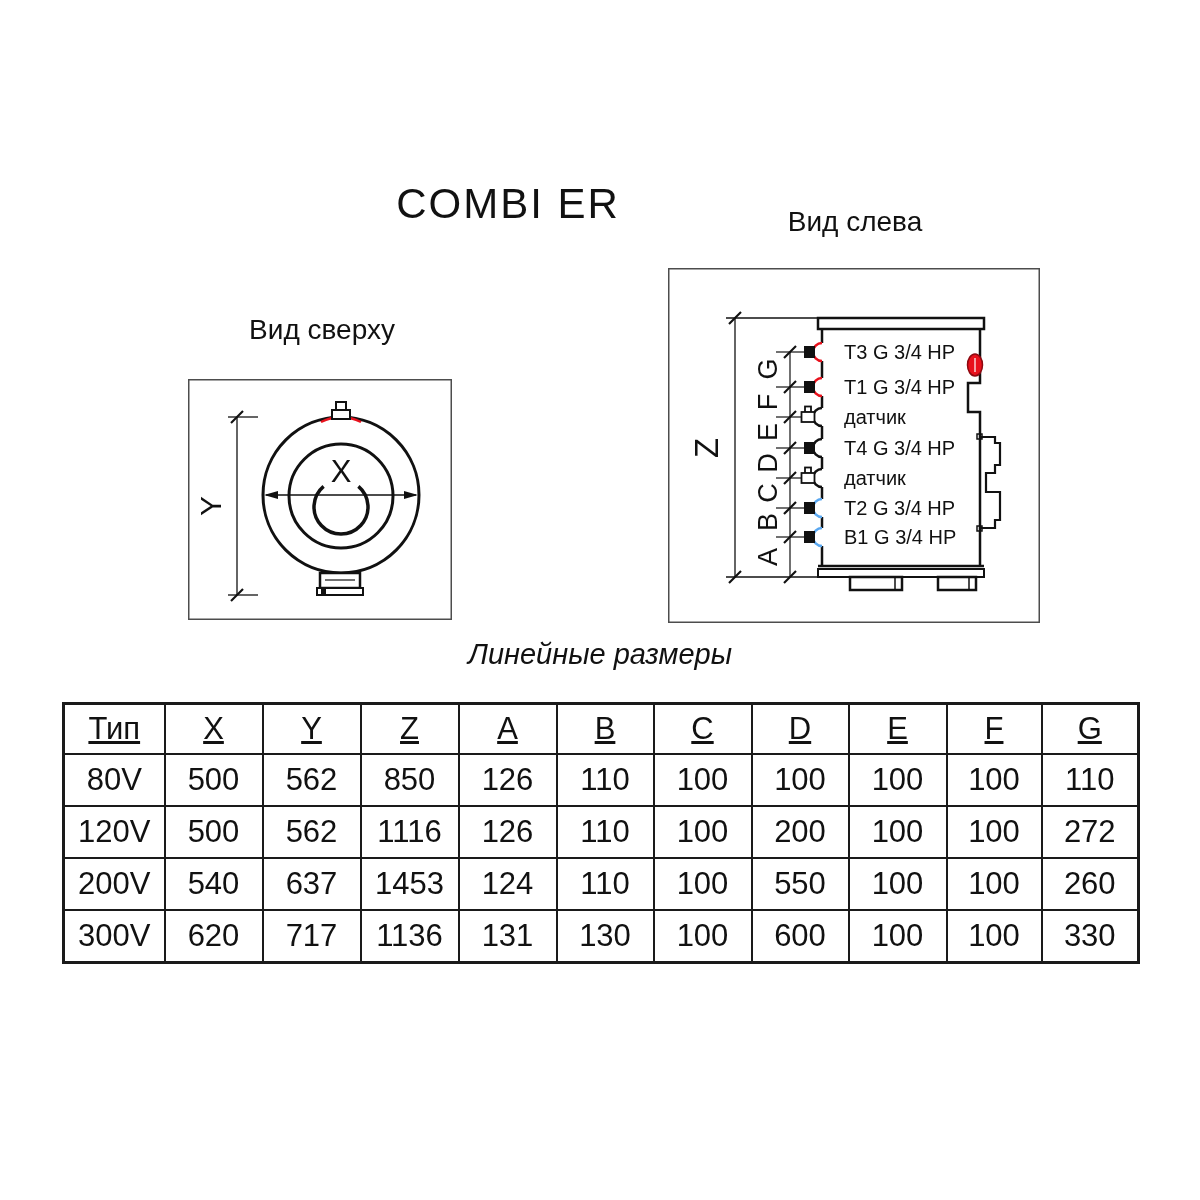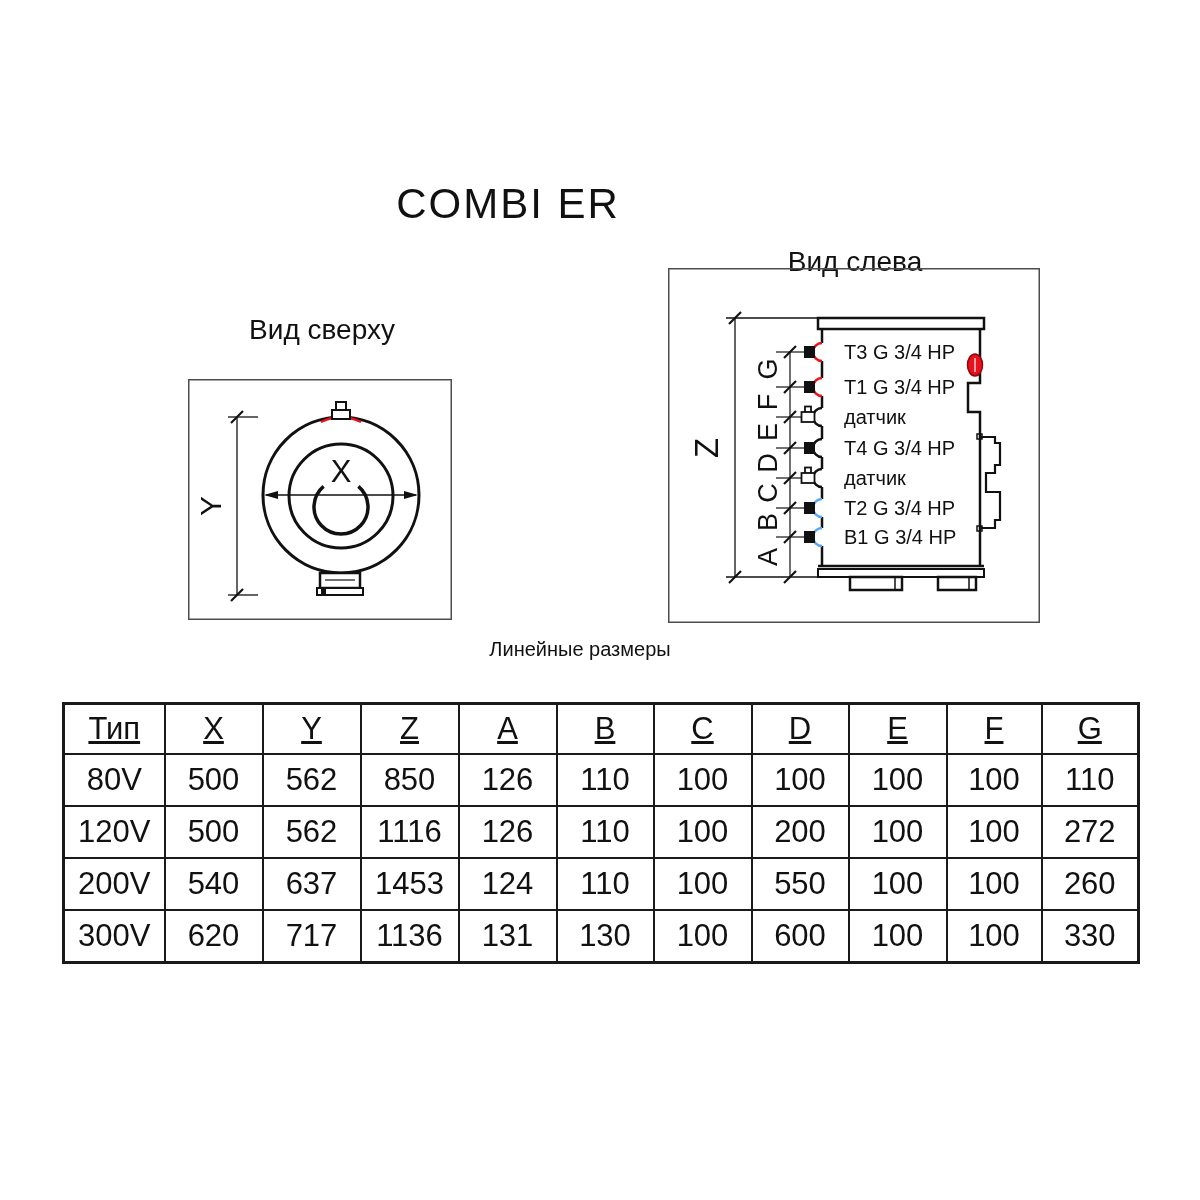--- a/index.html
+++ b/index.html
@@ -1,23 +1,23 @@
 <!DOCTYPE html>
 <html><head>
 <meta charset="utf-8">
 <style>
   html,body{margin:0;padding:0;background:#fff;}
   #page{position:relative;width:1200px;height:1048px;background:#ffffff;
         font-family:"Liberation Sans",sans-serif;color:#111;overflow:hidden;}
   .abs{position:absolute;}
   .ctr{transform:translateX(-50%);white-space:nowrap;}
   #drawing-title{left:508px;top:180px;font-size:42px;letter-spacing:2px;font-weight:500;}
-  #left-view-label{left:855px;top:206px;font-size:28px;margin-top:40px;}
+  #left-view-label{left:855px;top:206px;font-size:28px;}
   #top-view-label{left:322px;top:314px;font-size:28px;}
-  #table-title{left:580px;top:638px;font-size:20px;}
+  #table-title{left:600px;top:638px;font-size:29px;font-style:italic;}
   svg text{font-family:"Liberation Sans",sans-serif;fill:#111;}
   #dim-table{position:absolute;left:62px;top:702px;width:1075px;border-collapse:collapse;
              table-layout:fixed;}
   #dim-table th,#dim-table td{border:2px solid #1a1a1a;text-align:center;vertical-align:middle;
              font-size:31px;font-weight:400;padding:0;}
   #dim-table th{height:48px;text-decoration:underline;}
   #dim-table td{height:50px;}
   #dim-table{border:3px solid #1a1a1a;}
 </style>
 </head>

